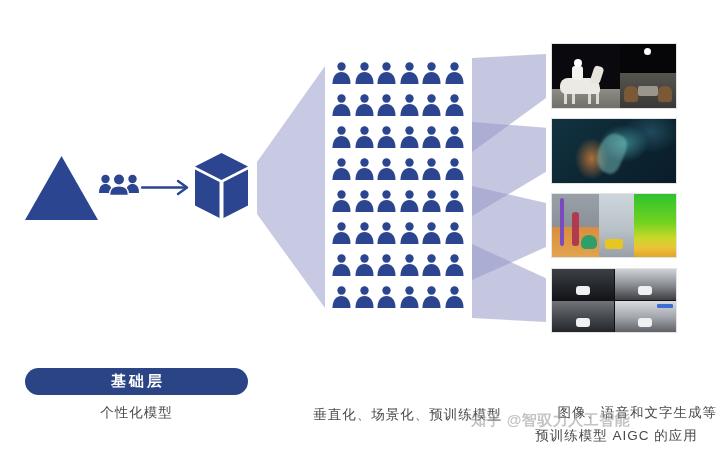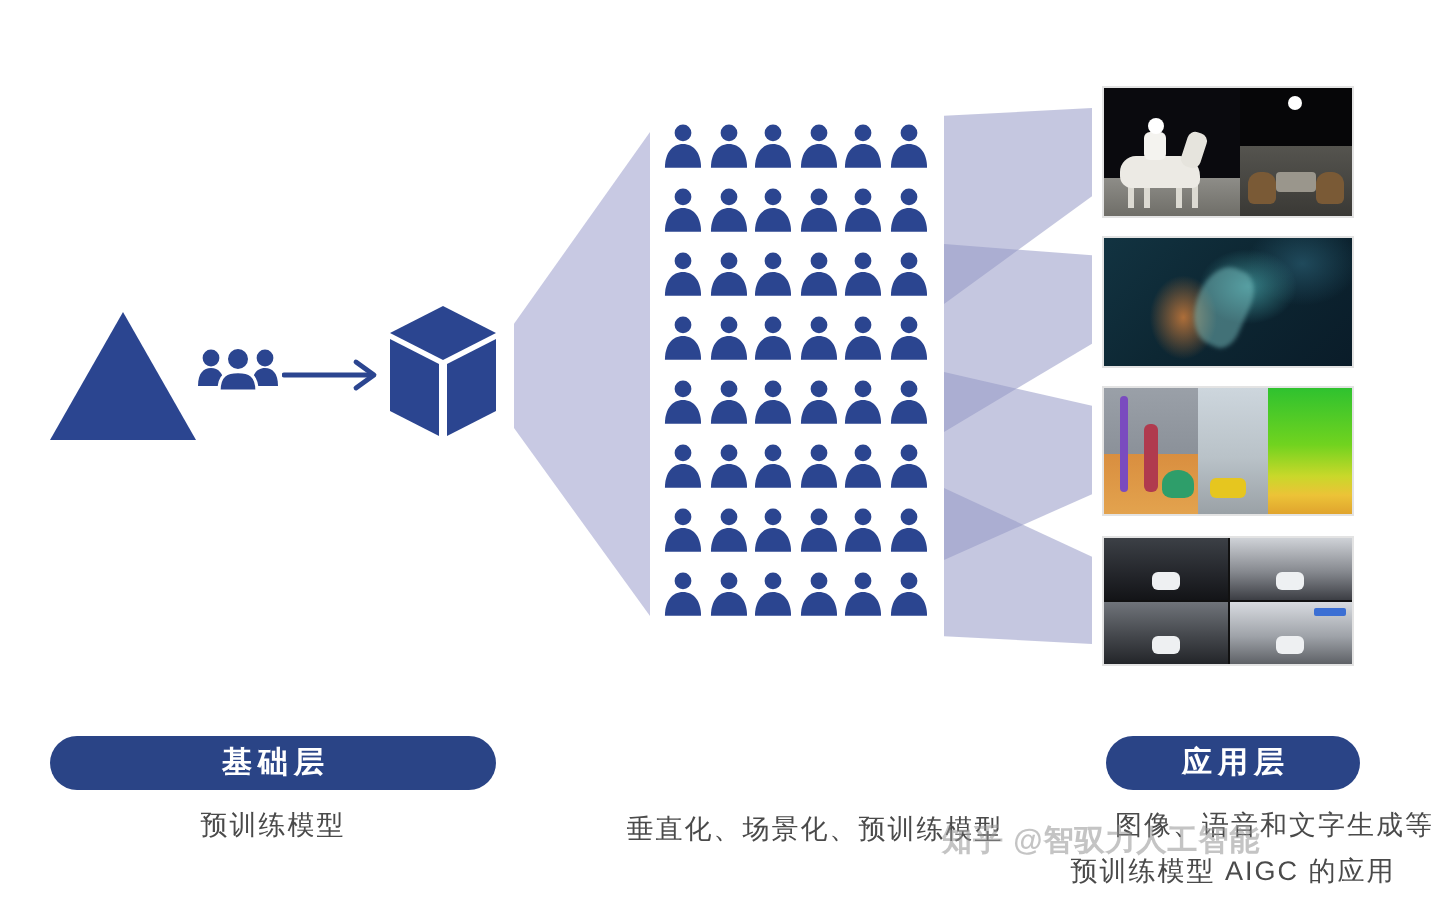--- a/index.html
+++ b/index.html
@@ -489,22 +489,21 @@
     <div class="p p3">
       <i class="t4-car"></i>
     </div>
     <div class="p p4">
       <i class="t4-tag"></i>
       <i class="t4-car"></i>
     </div>
   </div>
 
   <div class="pill found">基础层</div>
-  <div class="pill app">应用层</div>
-
-  <div class="cap c-found">预训练模型</div>
+
+  <div class="cap c-found">个性化模型</div>
   <div class="cap c-mid">垂直化、场景化、预训练模型</div>
   <div class="cap c-app1">图像、语音和文字生成等</div>
   <div class="cap c-app2">预训练模型 AIGC 的应用</div>
 
   <div class="watermark">知乎 @智驭力人工智能</div>
 
 </div>
 
 </body></html>

